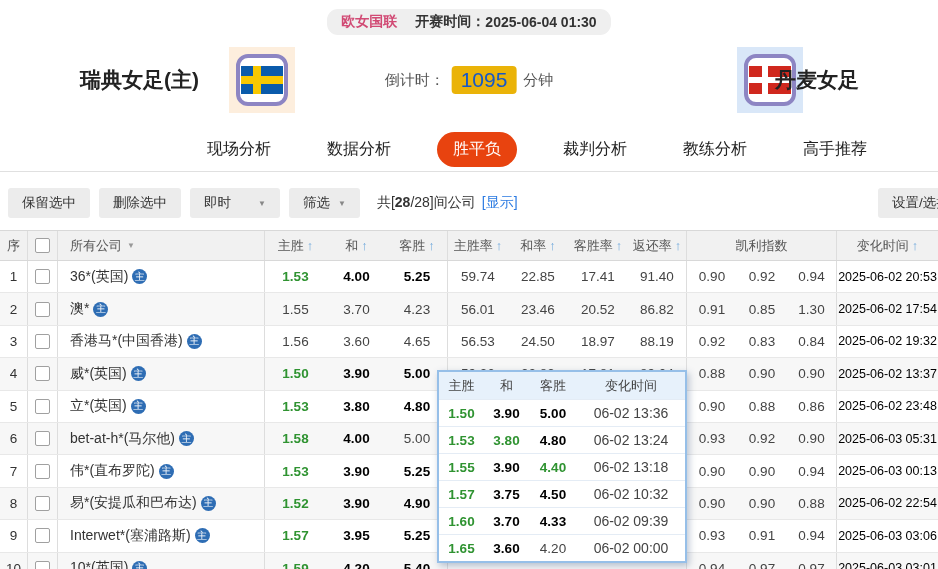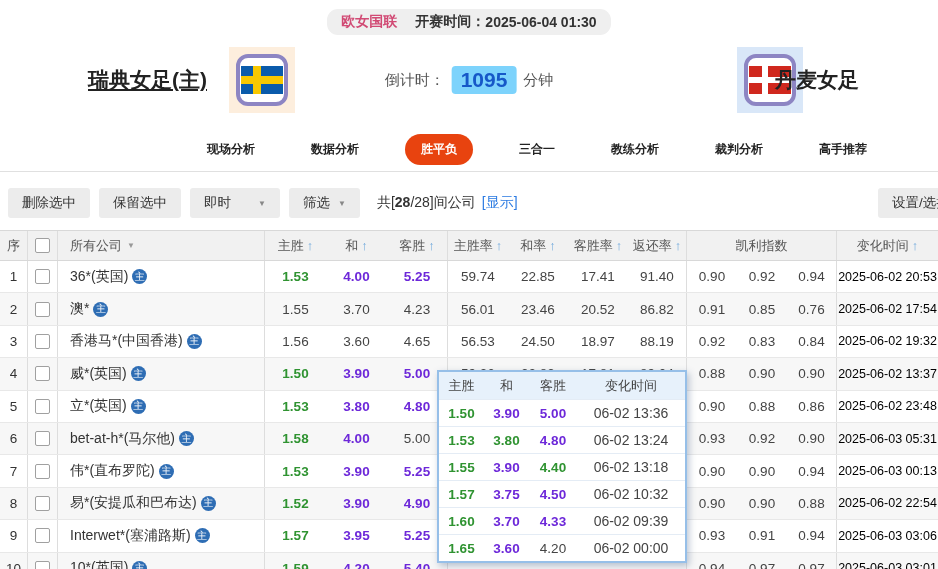--- a/index.html
+++ b/index.html
@@ -8,31 +8,31 @@
     background:#fff;font-family:"Liberation Sans","DejaVu Sans",sans-serif;
     color:#333;-webkit-font-smoothing:antialiased;
   }
   
   .badge-row{padding-top:9px;text-align:center;}
   .info-pill{display:inline-flex;align-items:center;background:#efefef;border-radius:11px;padding:4px 14px;font-size:14px;font-weight:bold;}
   .league{color:#d14a74;margin-right:18px;}
   .kick-label,.kick-time{color:#333;}
   .teams-row{position:relative;height:70px;margin-top:10px;}
   .team-name{position:absolute;top:50%;transform:translateY(-50%);font-size:21px;font-weight:bold;color:#222;white-space:nowrap;}
-  .home-name{left:88px;text-decoration:underline;}
+  .home-name{left:80px;}
   .away-name{left:775px;}
   .flag-wrap{position:absolute;top:50%;transform:translateY(-50%);width:66px;height:66px;display:flex;align-items:center;justify-content:center;}
   .flag-wrap.home{left:229px;background:#fdeedd;}
   .flag-wrap.away{left:737px;background:#d9e7f8;}
   .flag-box{width:52px;height:52px;border:4px solid #8d85c3;border-radius:12px;background:#fff;display:flex;align-items:center;justify-content:center;box-sizing:border-box;}
   .countdown{position:absolute;left:50%;top:50%;transform:translate(-50%,-50%);display:flex;align-items:center;font-size:15px;color:#555;white-space:nowrap;}
-  .cd-num{display:inline-block;background:#7dd3fc;border-radius:4px;padding:2px 9px;margin:0 7px;color:#1658c8;font-size:21px;font-weight:bold;}
+  .cd-num{display:inline-block;background:#eab308;border-radius:4px;padding:2px 9px;margin:0 7px;color:#1658c8;font-size:21px;font-weight:normal;}
   
   .nav{margin-top:12px;height:44px;display:flex;align-items:center;border-bottom:1px solid #e0e0e0;padding-left:197px;}
-  .tab{font-size:12px;font-weight:700;color:#222;margin-right:36px;padding:7px 10px;cursor:pointer;white-space:nowrap;}
+  .tab{font-size:16px;font-weight:400;color:#222;margin-right:36px;padding:7px 10px;cursor:pointer;white-space:nowrap;}
   .tab.active{background:#e8430f;color:#ffffff;border-radius:19px;padding:7px 16px;}
   
   .toolbar{position:relative;margin-top:15px;height:32px;display:flex;align-items:center;padding-left:8px;}
   .tbtn{background:#ececec;border-radius:3px;height:30px;display:inline-flex;align-items:center;padding:0 14px;font-size:13.5px;color:#333;margin-right:9px;cursor:pointer;white-space:nowrap;}
   .tbtn .caret{font-size:8px;color:#888;margin-left:8px;}
   .tbtn.dd-wide{width:62px;justify-content:space-between;}
   .count-text{font-size:14px;color:#333;margin-left:8px;white-space:nowrap;}
   .count-text b{font-weight:bold;}
   .show-link{color:#2a7ae2;margin-left:6px;cursor:pointer;}
   .settings-btn{position:absolute;left:878px;top:1px;}
@@ -46,21 +46,21 @@
   .bdr{border-right:1px solid #ddd;}
   .th-company,.c-comp{justify-content:flex-start;padding-left:12px;}
   .th .arr{color:#6fa8dc;font-weight:bold;margin-left:3px;font-size:13px;}
   .th .caret{font-size:8px;color:#999;margin-left:5px;}
   .kelly-span{grid-column:11/14;}
   .chk{width:13px;height:13px;border:1px solid #a0a0a0;border-radius:2px;background:#fff;display:inline-block;}
   .mbadge{display:inline-flex;align-items:center;justify-content:center;width:15px;height:15px;border-radius:50%;background:#2e6db4;color:#fff;font-size:10px;margin-left:4px;flex:none;}
   .c-comp{font-size:14px;color:#333;white-space:nowrap;overflow:hidden;}
   .c-odd{font-weight:bold;}
   .green{color:#2f9331;}
-  .red{color:#6d28d9;}
+  .red{color:#000000;}
   .neut{color:#444;font-weight:normal;}
   .c-odd.neut{font-weight:normal;}
   .c-time{font-size:12.5px;color:#000000;}
   .c-rate,.c-kelly{color:#444;}
   
   .popup{position:absolute;left:437px;top:370px;width:246px;background:#fff;border:2px solid #96bfe8;box-shadow:2px 3px 7px rgba(60,90,130,.35);z-index:5;}
   .pop-title{height:25px;display:flex;align-items:center;justify-content:center;background:linear-gradient(#ddecfa,#c6ddf4);font-weight:bold;font-size:13.5px;color:#223;}
   .pop-head,.pop-row{display:grid;grid-template-columns:45px 45px 48px 1fr;align-items:center;height:26px;}
   .pop-head{background:#e7f1fb;color:#444;font-size:13px;height:27px;}
   .pop-row{border-top:1px solid #e4ecf5;font-size:13.5px;font-weight:bold;}
@@ -105,29 +105,28 @@
         </svg>
       </div>
     </div>
     <div class="team-name away-name">丹麦女足</div>
   </div>
 
   <div class="nav">
       <span class="tab">现场分析</span>
       <span class="tab">数据分析</span>
       <span class="tab active">胜平负</span>
-      <span class="tab">三合一</span>
+      <span class="tab">裁判分析</span>
       <span class="tab">教练分析</span>
-      <span class="tab">裁判分析</span>
       <span class="tab">高手推荐</span>
     </div>
 
   <div class="toolbar">
+    <span class="tbtn">保留选中</span>
     <span class="tbtn">删除选中</span>
-    <span class="tbtn">保留选中</span>
     <span class="tbtn dd-wide">
       <span>即时</span>
       <span class="caret">▼</span>
     </span>
     <span class="tbtn">
       <span>筛选</span>
       <span class="caret">▼</span>
     </span>
     <span class="count-text"><span>共[</span><b>28</b><span>/28]间公司</span><span class="show-link">[显示]</span></span>
     <span class="tbtn settings-btn">设置/选择</span>
@@ -204,21 +203,21 @@
           <div class="td c-comp bdr">澳*<span class="mbadge">主</span></div>
           <div class="td c-odd neut">1.55</div>
           <div class="td c-odd neut">3.70</div>
           <div class="td c-odd bdr neut">4.23</div>
           <div class="td c-rate">56.01</div>
           <div class="td c-rate">23.46</div>
           <div class="td c-rate">20.52</div>
           <div class="td c-rate bdr">86.82</div>
           <div class="td c-kelly">0.91</div>
           <div class="td c-kelly">0.85</div>
-          <div class="td c-kelly bdr">0.76</div>
+          <div class="td c-kelly bdr">1.30</div>
           <div class="td c-time">2025-06-02 17:54</div>
         </div>
         <div class="trow">
           <div class="td bdr">3</div>
           <div class="td bdr">
             <span class="chk"></span>
           </div>
           <div class="td c-comp bdr">香港马*(中国香港)<span class="mbadge">主</span></div>
           <div class="td c-odd neut">1.56</div>
           <div class="td c-odd neut">3.60</div>

